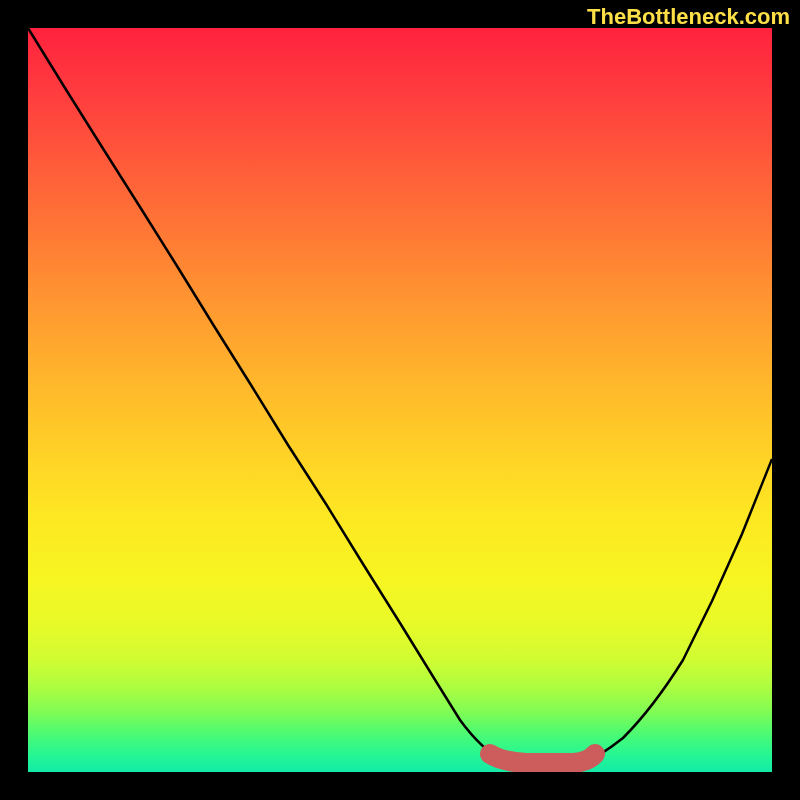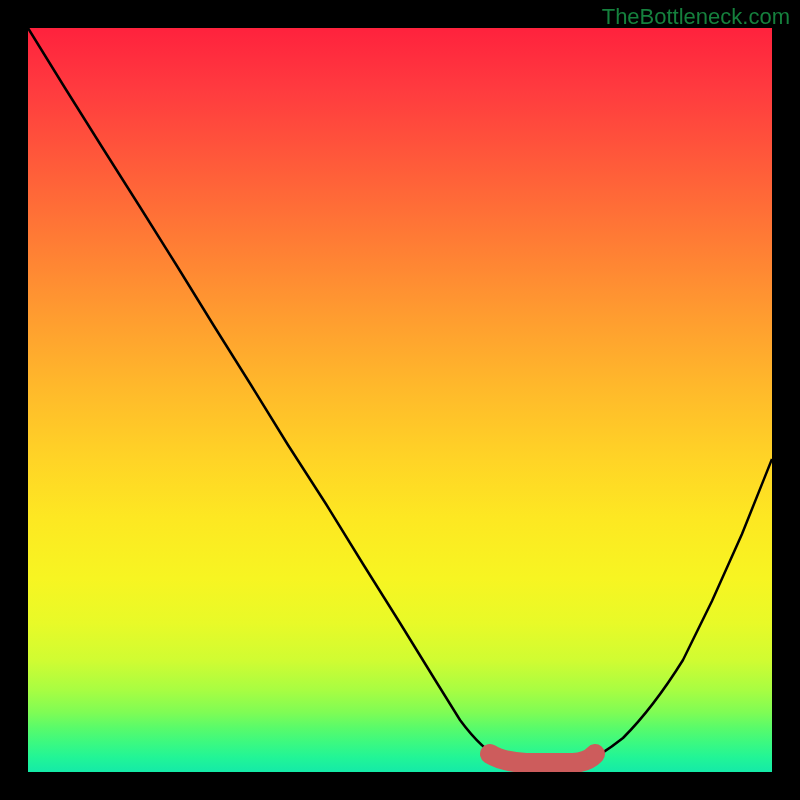--- a/index.html
+++ b/index.html
@@ -1,17 +1,17 @@
 <!DOCTYPE html>
 <html><head>
 <meta charset="utf-8">
 <style>
 *{margin:0;padding:0;box-sizing:border-box}
 body{width:800px;height:800px;background:#000;position:relative;font-family:Arial,sans-serif}
-.watermark{position:absolute;top:4px;right:10px;color:#15803d;font-size:22px;font-weight:400;z-index:10}
+.watermark{position:absolute;top:4px;right:10px;color:#fde047;font-size:22px;font-weight:700;z-index:10}
 .plot-area{position:absolute;top:28px;left:28px;width:744px;height:744px}
 .gradient-bg{position:absolute;top:0;left:0;width:100%;height:100%;background:linear-gradient(to bottom,
   #ff223d 0%,
   #ff3a3f 8%,
   #ff5a3a 18%,
   #ff7a35 28%,
   #ff9a30 38%,
   #ffb82b 48%,
   #ffd426 58%,
   #fde822 66%,

